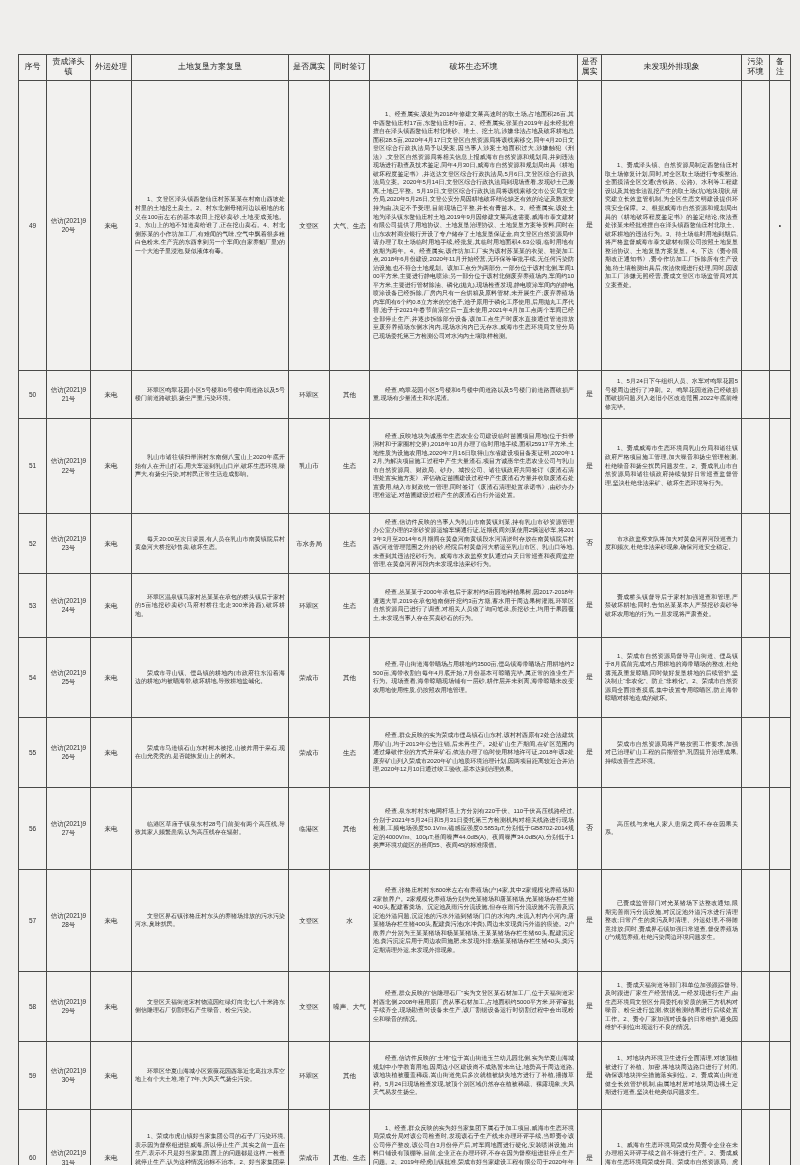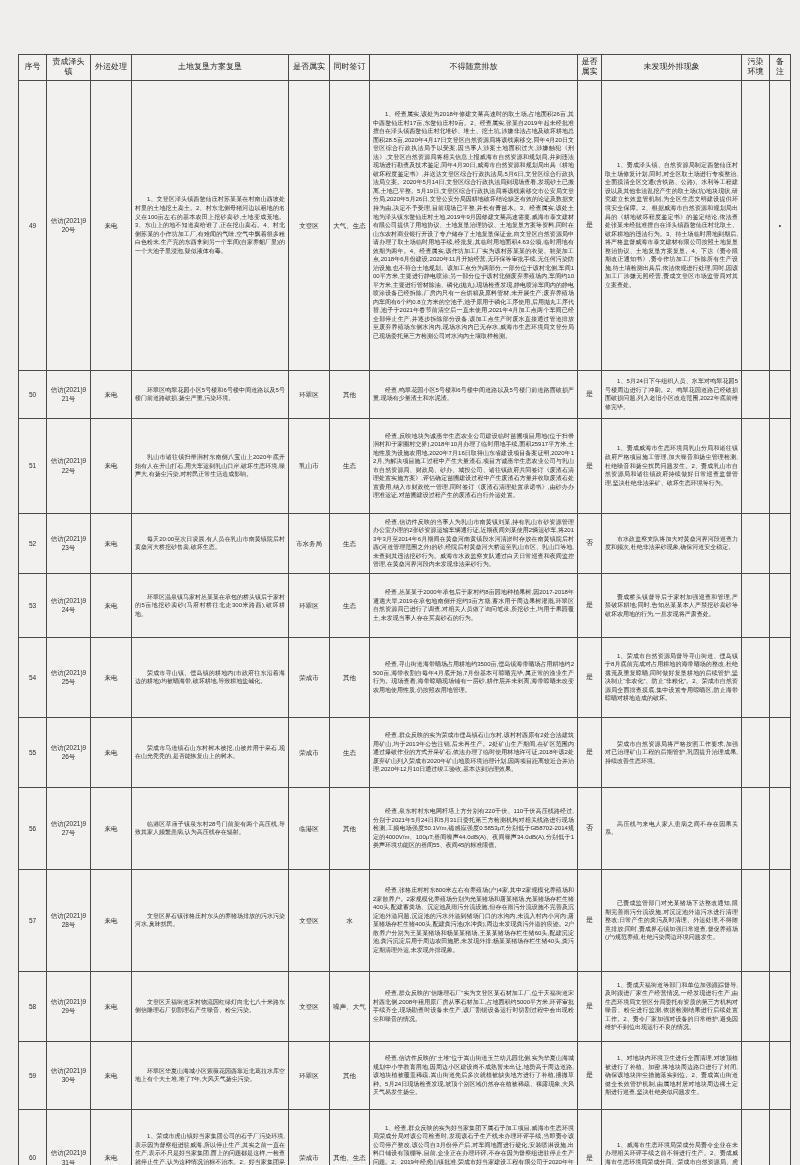--- a/index.html
+++ b/index.html
@@ -56,21 +56,21 @@
         <col style="width:21px">
     </colgroup>
     <thead>
       <tr id="header-row">
           <th class="hdr">序号</th>
           <th class="hdr">责成泽头镇</th>
           <th class="hdr">外运处理</th>
           <th class="hdr">土地复垦方案复垦</th>
           <th class="hdr">是否属实</th>
           <th class="hdr">同时签订</th>
-          <th class="hdr">不得随意排放</th>
+          <th class="hdr">破坏生态环境</th>
           <th class="hdr">是否属实</th>
           <th class="hdr">未发现外排现象</th>
           <th class="hdr">污染环境</th>
           <th class="hdr">备注</th>
         </tr>
     </thead>
     <tbody id="table-body">
         <tr style="height: 290px;">
           <td class="c">49</td>
           <td class="c">信访(2021)920号</td>

